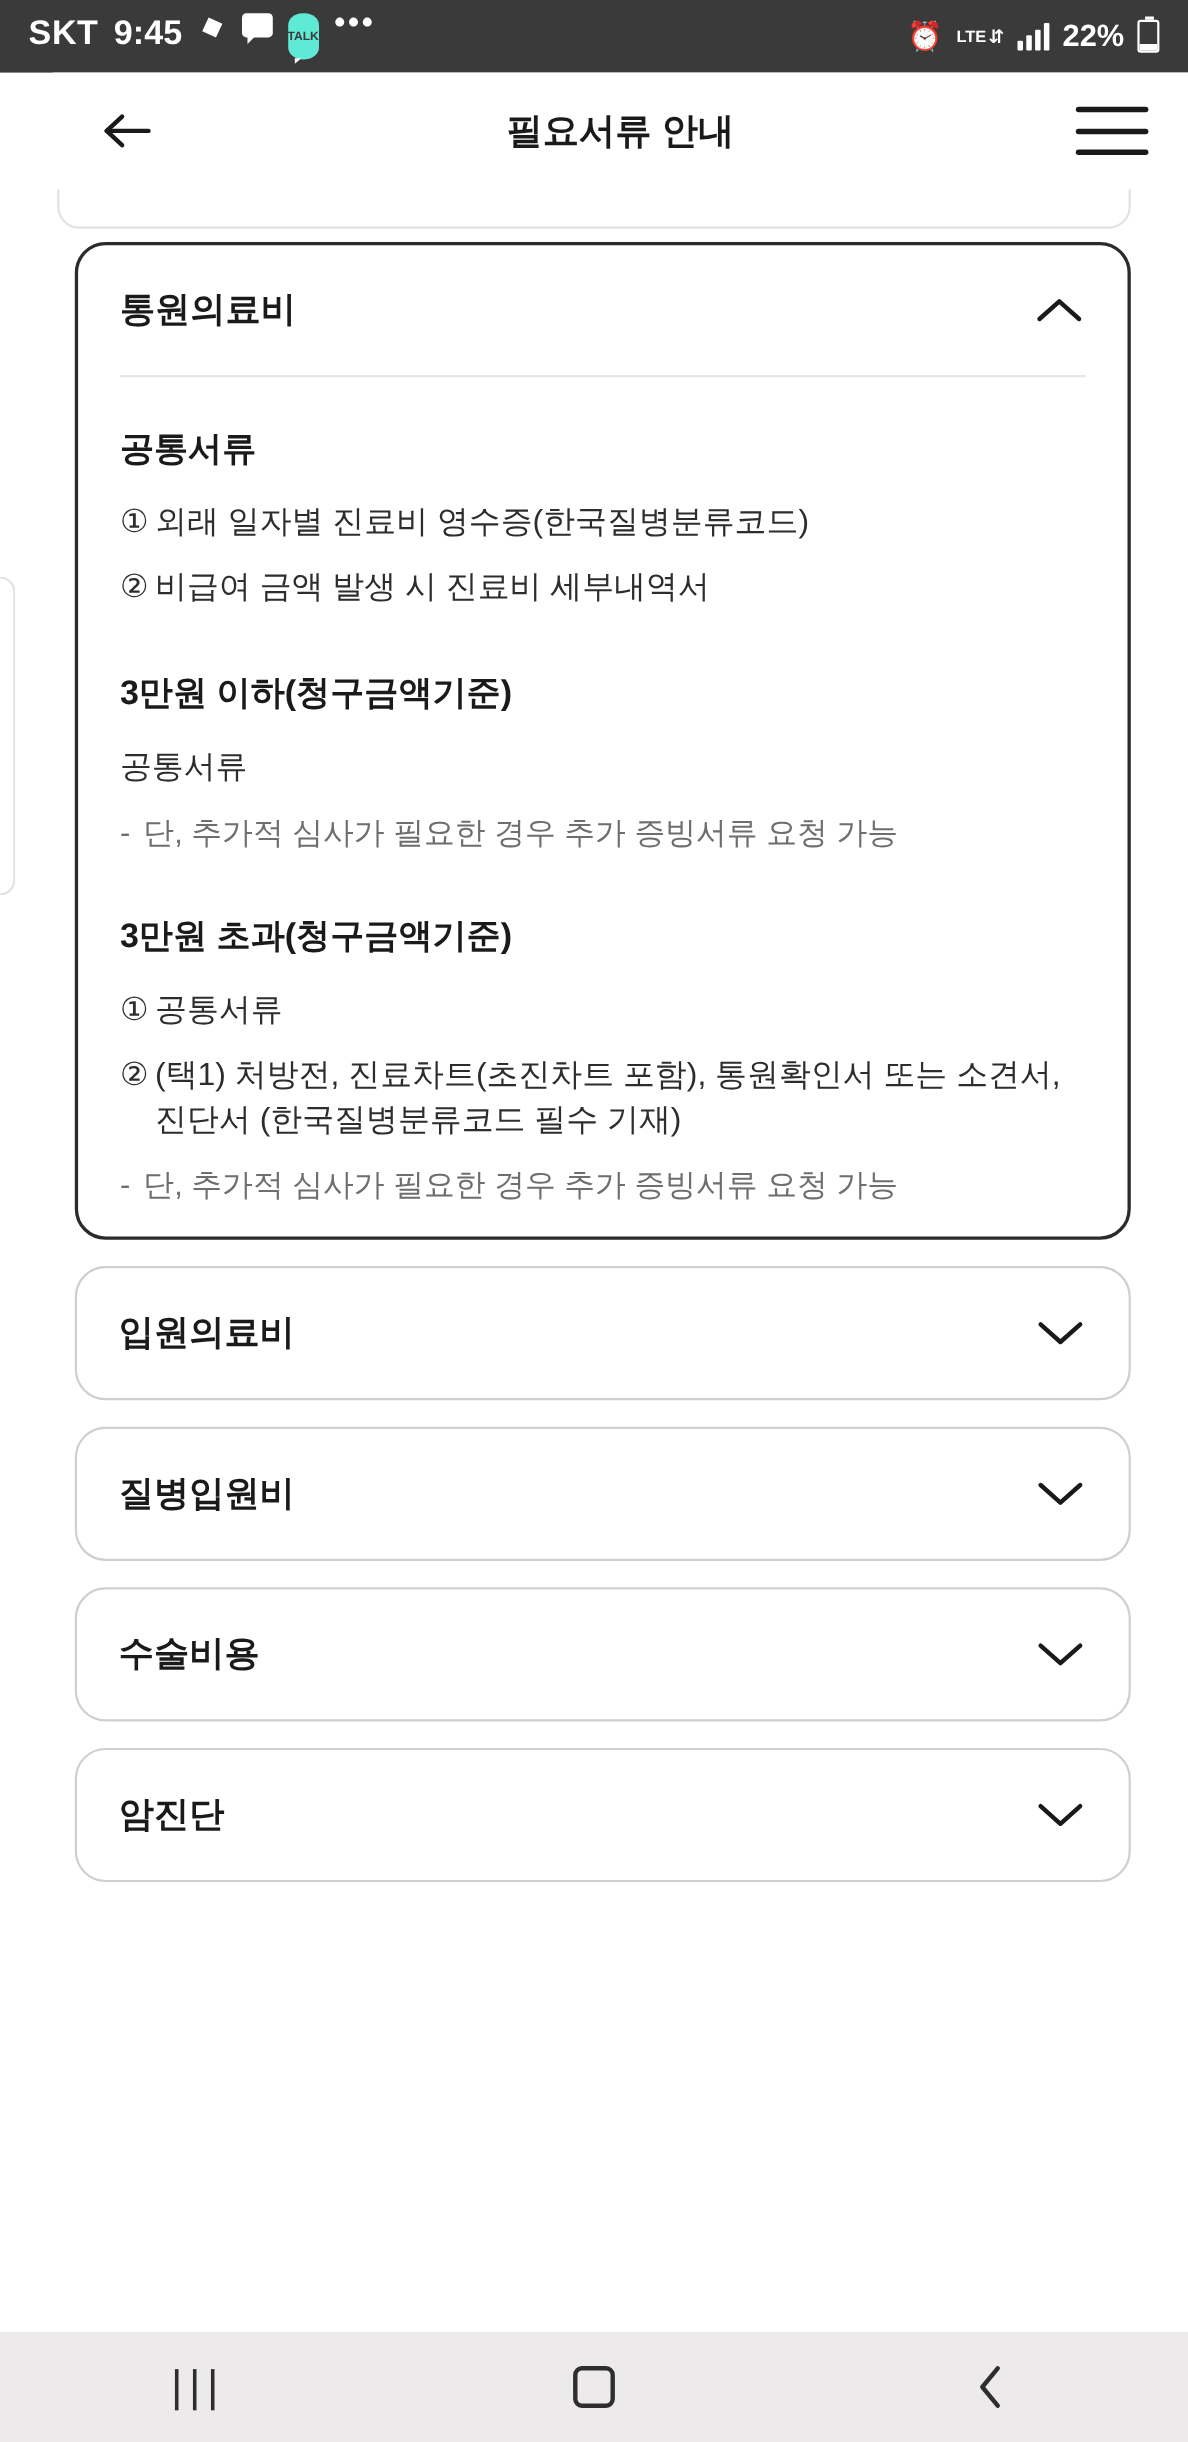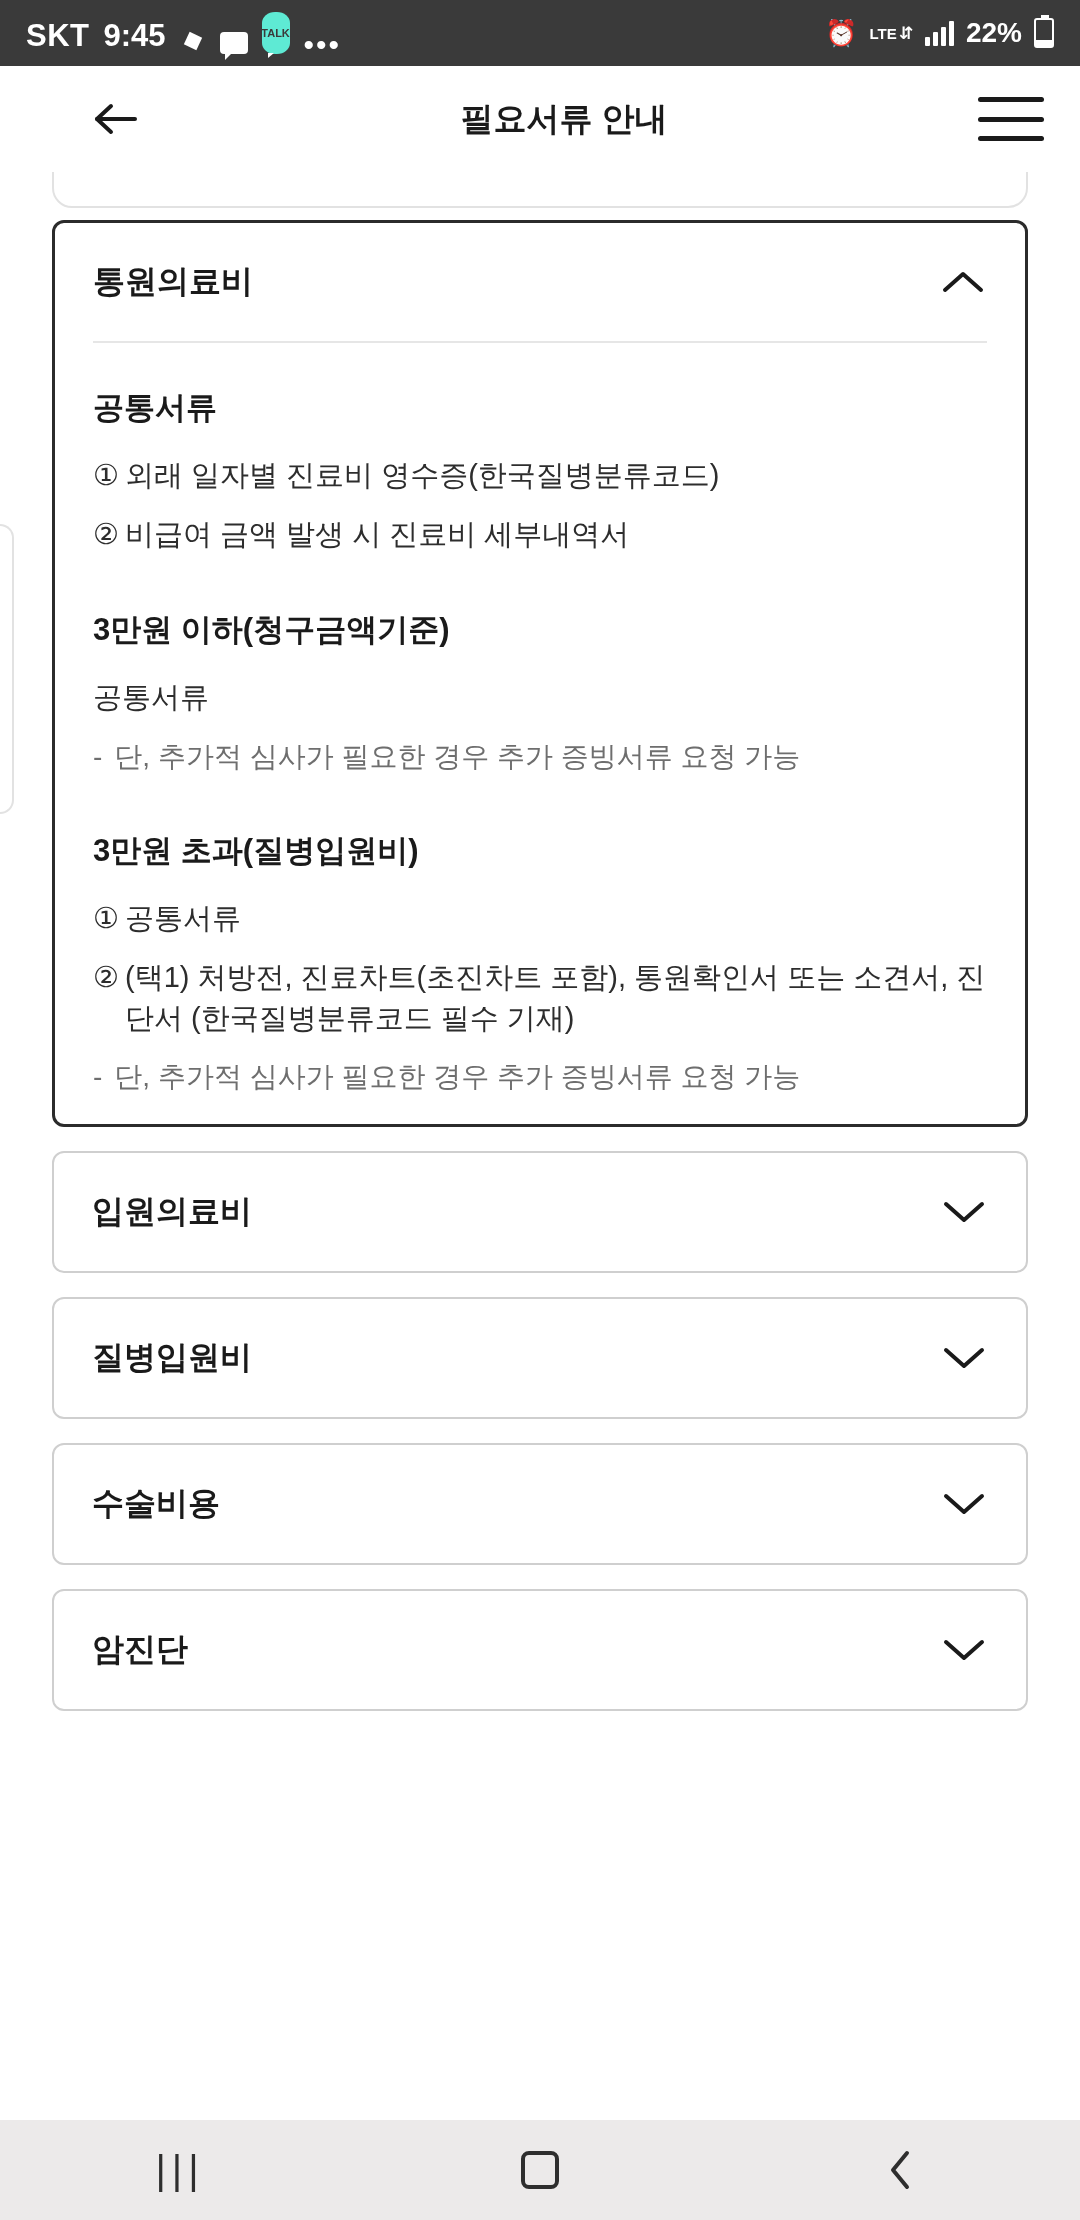--- a/index.html
+++ b/index.html
@@ -24,21 +24,21 @@
     height: 66px;
     background: #3a3a3a;
     color: #ffffff;
     display: flex;
     align-items: center;
     padding: 0 26px;
     flex: 0 0 66px;
   }
   .status-left {
     display: flex;
-    align-items: flex-end;
+    align-items: flex-start;
     gap: 14px;
   }
   .carrier {
     font-size: 31px;
     font-weight: bold;
     letter-spacing: 0.5px;
   }
   .clock {
     font-size: 31px;
     font-weight: bold;
@@ -207,23 +207,24 @@
     width: 14px;
     height: 290px;
     border: 2px solid #e2e2e2;
     border-left: none;
     border-radius: 0 14px 14px 0;
     background: #ffffff;
   }
 
   .card {
     border: 2px solid #cfcfcf;
-    border-radius: 12px;
+    border-radius: 28px;
     background: #ffffff;
     margin-bottom: 24px;
+    margin-left: 16px;
   }
   .card.expanded {
     border-color: #2b2b2b;
     border-width: 3px;
     padding-bottom: 18px;
   }
   .card-head {
     height: 118px;
     display: flex;
     align-items: center;
@@ -401,21 +402,21 @@
           <div class="line">
             <span class="txt">공통서류</span>
           </div>
           <div class="note">
             <span class="mark">-</span>
             <span class="txt">단, 추가적 심사가 필요한 경우 추가 증빙서류 요청 가능</span>
           </div>
         </div>
 
         <div class="sec">
-          <div class="sec-title">3만원 초과(질병입원비)</div>
+          <div class="sec-title">3만원 초과(청구금액기준)</div>
           <div class="line">
             <span class="mark">①</span>
             <span class="txt">공통서류</span>
           </div>
           <div class="line">
             <span class="mark">②</span>
             <span class="txt">(택1) 처방전, 진료차트(초진차트 포함), 통원확인서 또는 소견서, 진단서 (한국질병분류코드 필수 기재)</span>
           </div>
           <div class="note">
             <span class="mark">-</span>

